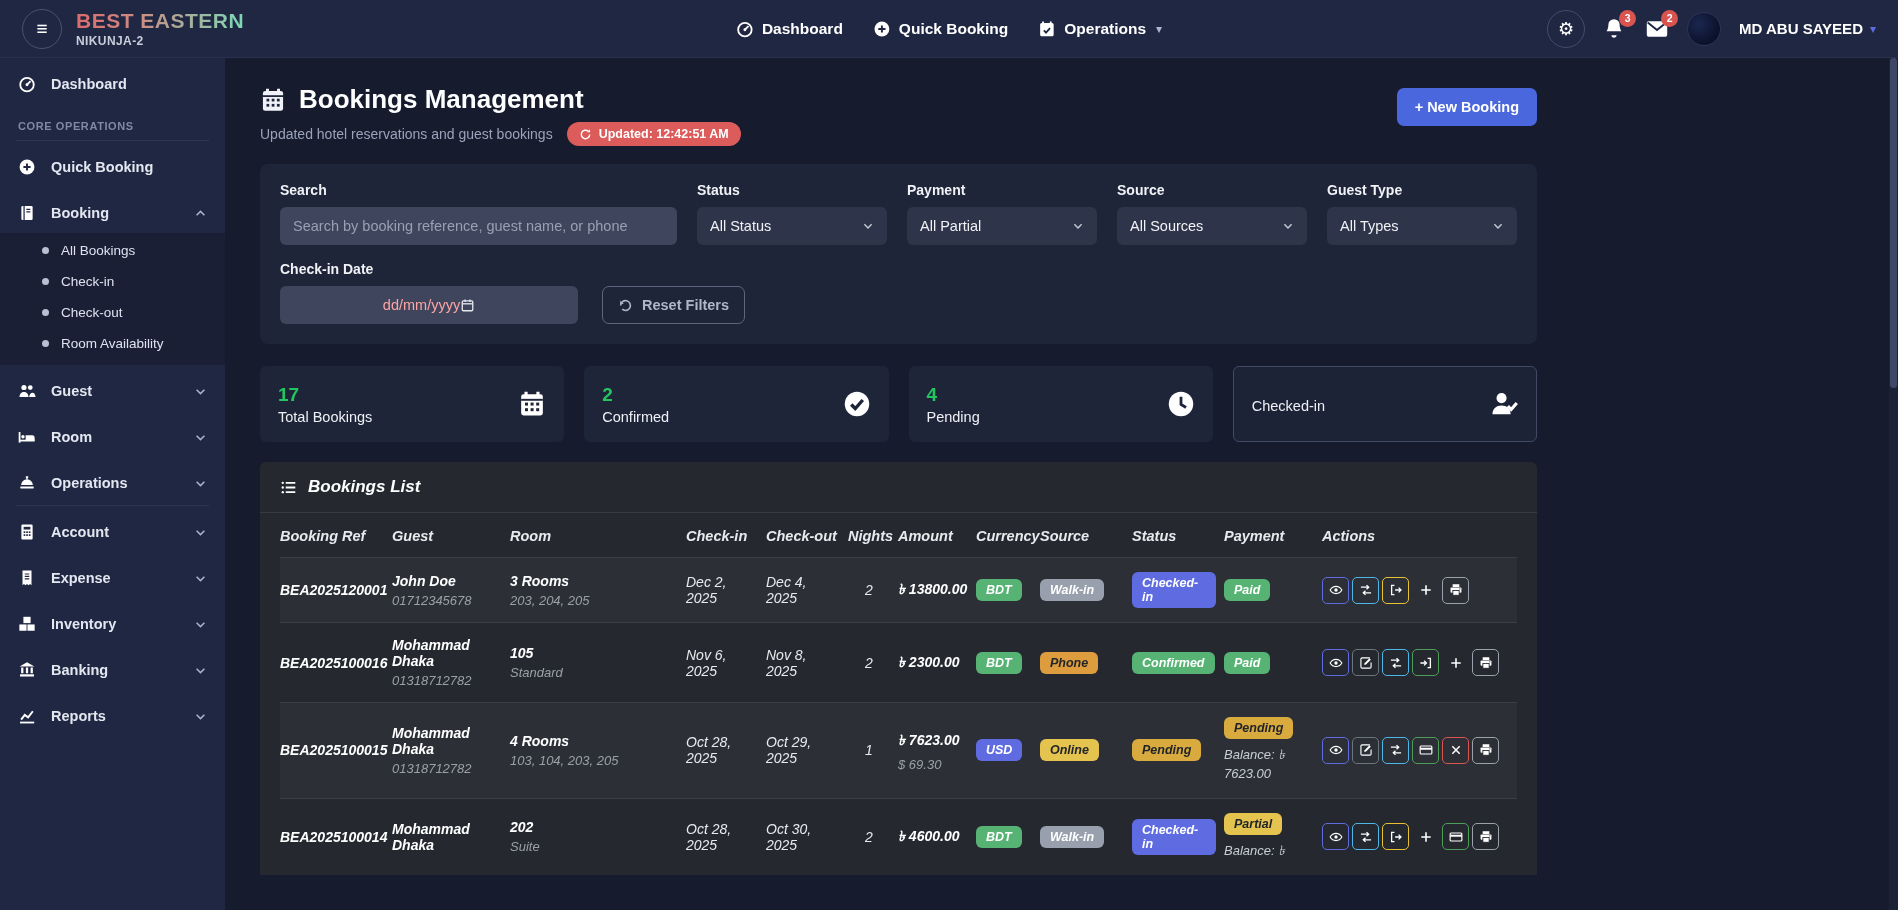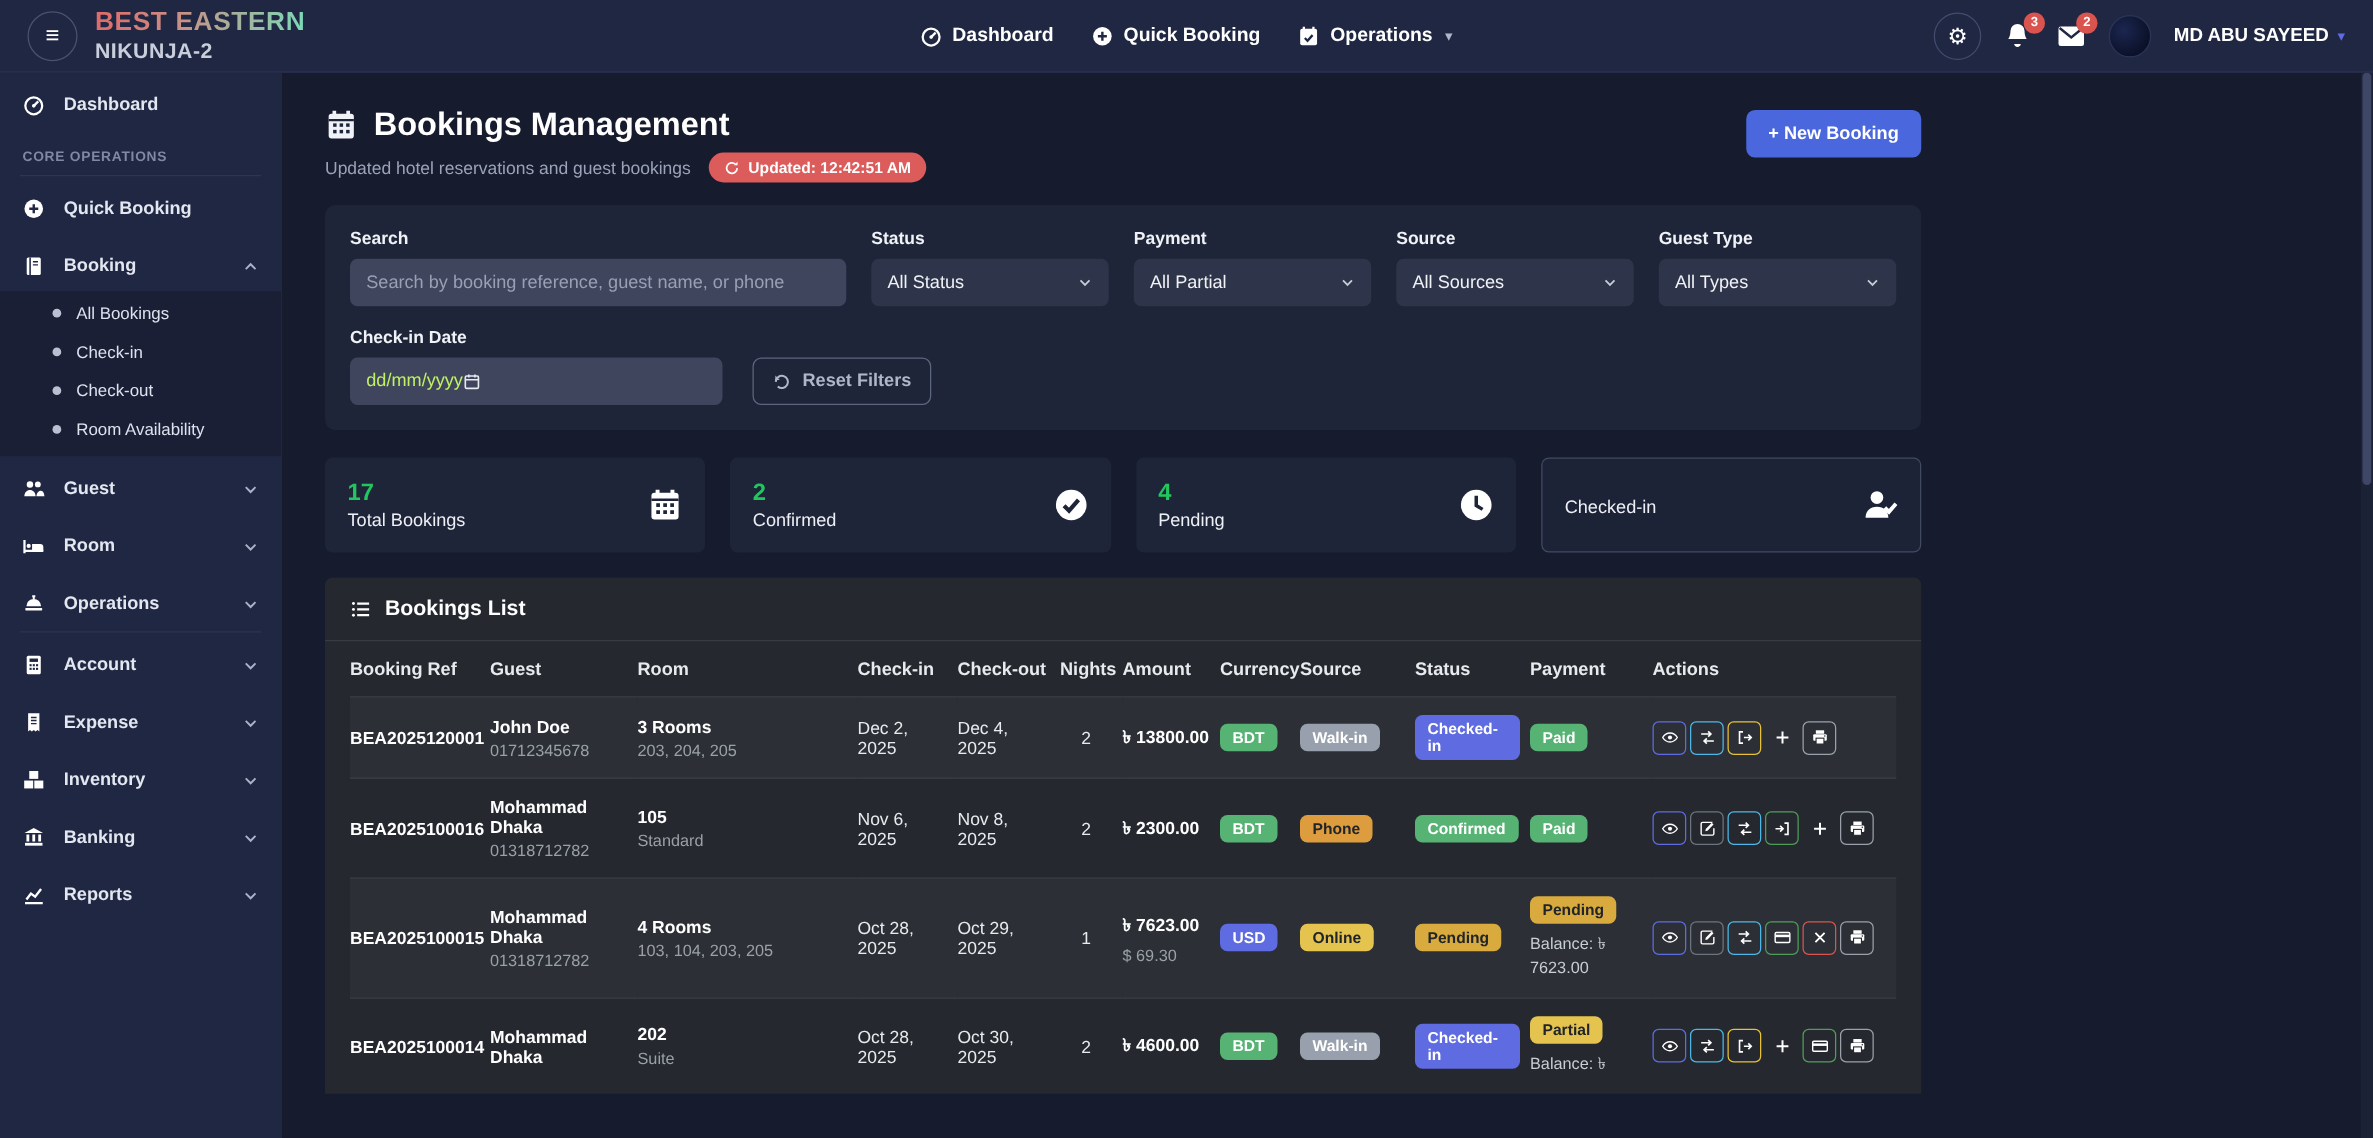--- a/index.html
+++ b/index.html
@@ -8,21 +8,21 @@
 
   
   .navbar { position:fixed; top:0; left:0; width:1898px; height:58px; background:#202743;
     display:flex; align-items:center; padding:0 22px; z-index:10; border-bottom:1px solid #2a3150; }
   .nav-left { display:flex; align-items:center; gap:14px; }
   .hamburger { width:40px; height:40px; border-radius:50%; border:1px solid #4a5270; background:transparent;
     color:#fff; font-size:19px; cursor:pointer; display:flex; align-items:center; justify-content:center; }
   .brand-name { font-size:21px; font-weight:bold; letter-spacing:.5px;
     background:linear-gradient(90deg,#dd6b6b 0%,#c98f85 40%,#7cd8b6 100%);
     -webkit-background-clip:text; background-clip:text; color:transparent; }
-  .brand-sub { font-size:17px; font-weight:bold; color:#c9cedb; letter-spacing:.4px; margin-top:1px; }
+  .brand-sub { font-size:12px; font-weight:bold; color:#c9cedb; letter-spacing:.4px; margin-top:1px; }
   .nav-menu { position:absolute; left:50%; transform:translateX(-50%); display:flex; gap:30px; align-items:center; }
   .nav-item { display:flex; align-items:center; gap:8px; color:#fff; font-size:15.5px; font-weight:bold; cursor:pointer; }
   .nav-item .caret { color:#aeb6cc; font-size:12px; margin-left:2px; }
   .nav-right { margin-left:auto; display:flex; align-items:center; gap:18px; }
   .gear-btn { width:38px; height:38px; border-radius:50%; border:1px solid #434c6c; background:transparent;
     color:#fff; font-size:18px; cursor:pointer; }
   .nav-ico { position:relative; width:24px; height:24px; color:#fff; cursor:pointer; }
   .nbadge { position:absolute; top:-7px; right:-9px; min-width:17px; height:17px; border-radius:50%;
     background:#d9534f; color:#fff; font-size:10.5px; font-weight:bold; display:flex; align-items:center;
     justify-content:center; padding:0 3px; }
@@ -64,38 +64,38 @@
   .f-label { font-size:14px; font-weight:bold; color:#f0f2f6; margin-bottom:9px; }
   .f-input { height:38px; background:#3f455c; border-radius:6px; display:flex; align-items:center;
     padding:0 13px; font-size:14.5px; }
   input.f-input { width:100%; border:none; outline:none; color:#e8eaf0; }
   input.f-input::placeholder { color:#98a0b4; }
   .f-select { height:38px; background:#2e3449; border-radius:6px; display:flex; align-items:center;
     justify-content:space-between; padding:0 13px; font-size:14.5px; color:#f0f2f6; cursor:pointer; }
   .f-select .chev { color:#c6ccd8; width:12px; }
   .filters-row2 { display:flex; align-items:flex-end; gap:24px; margin-top:16px; }
   .date-wrap { width:298px; }
-  .date-input { justify-content:flex-start; cursor:text; color:#bef264; }
+  .date-input { justify-content:center; cursor:text; color:#fca5a5; }
   .date-input .icn { width:15px; color:#e8eaf0; cursor:pointer; }
   .reset-btn { display:flex; align-items:center; gap:9px; height:38px; background:transparent;
     border:1px solid #5d667f; border-radius:7px; color:#aeb6c8; font-size:14.5px; font-weight:bold;
     padding:0 15px; cursor:pointer; }
   .reset-btn .icn { width:15px; }
 
   
   .stats-row { display:grid; grid-template-columns:repeat(4,1fr); gap:20px; margin-top:22px; }
   .stat-card { height:76px; background:#1e2539; border-radius:6px; padding:13px 18px;
     display:flex; align-items:center; justify-content:space-between; }
   .stat-card.bordered { border:1px solid #424a63; background:#1c2336; }
   .stat-value { font-size:19px; font-weight:bold; color:#22c55e; }
   .stat-label { font-size:14.5px; color:#eef0f5; margin-top:3px; }
   .stat-icon { width:28px; color:#fff; }
 
   
-  .list-card { margin-top:20px; background:#25292f; border-radius:6px 6px 0 0; overflow:hidden; }
+  .list-card { margin-top:20px; background:#25292f; border-radius:6px 6px 0 0; overflow:hidden;font-style:italic; }
   .list-header { display:flex; align-items:center; gap:11px; padding:15px 20px; font-size:17px;
     font-weight:bold; color:#fff; border-bottom:1px solid #373c42; }
   .list-header .icn { width:17px; }
   .list-body { padding:0 20px; }
   table { width:100%; border-collapse:collapse; table-layout:fixed; }
   th { text-align:left; font-size:14.5px; font-weight:bold; color:#e8eaed; padding:15px 8px 13px 0; }
   td { font-size:14px; color:#e8eaed; padding:14px 8px 14px 0; vertical-align:middle;
     border-top:1px solid #3a3f46; }
   tr.odd td { background:rgba(255,255,255,.035); }
   .b { font-weight:bold; color:#fff; }

